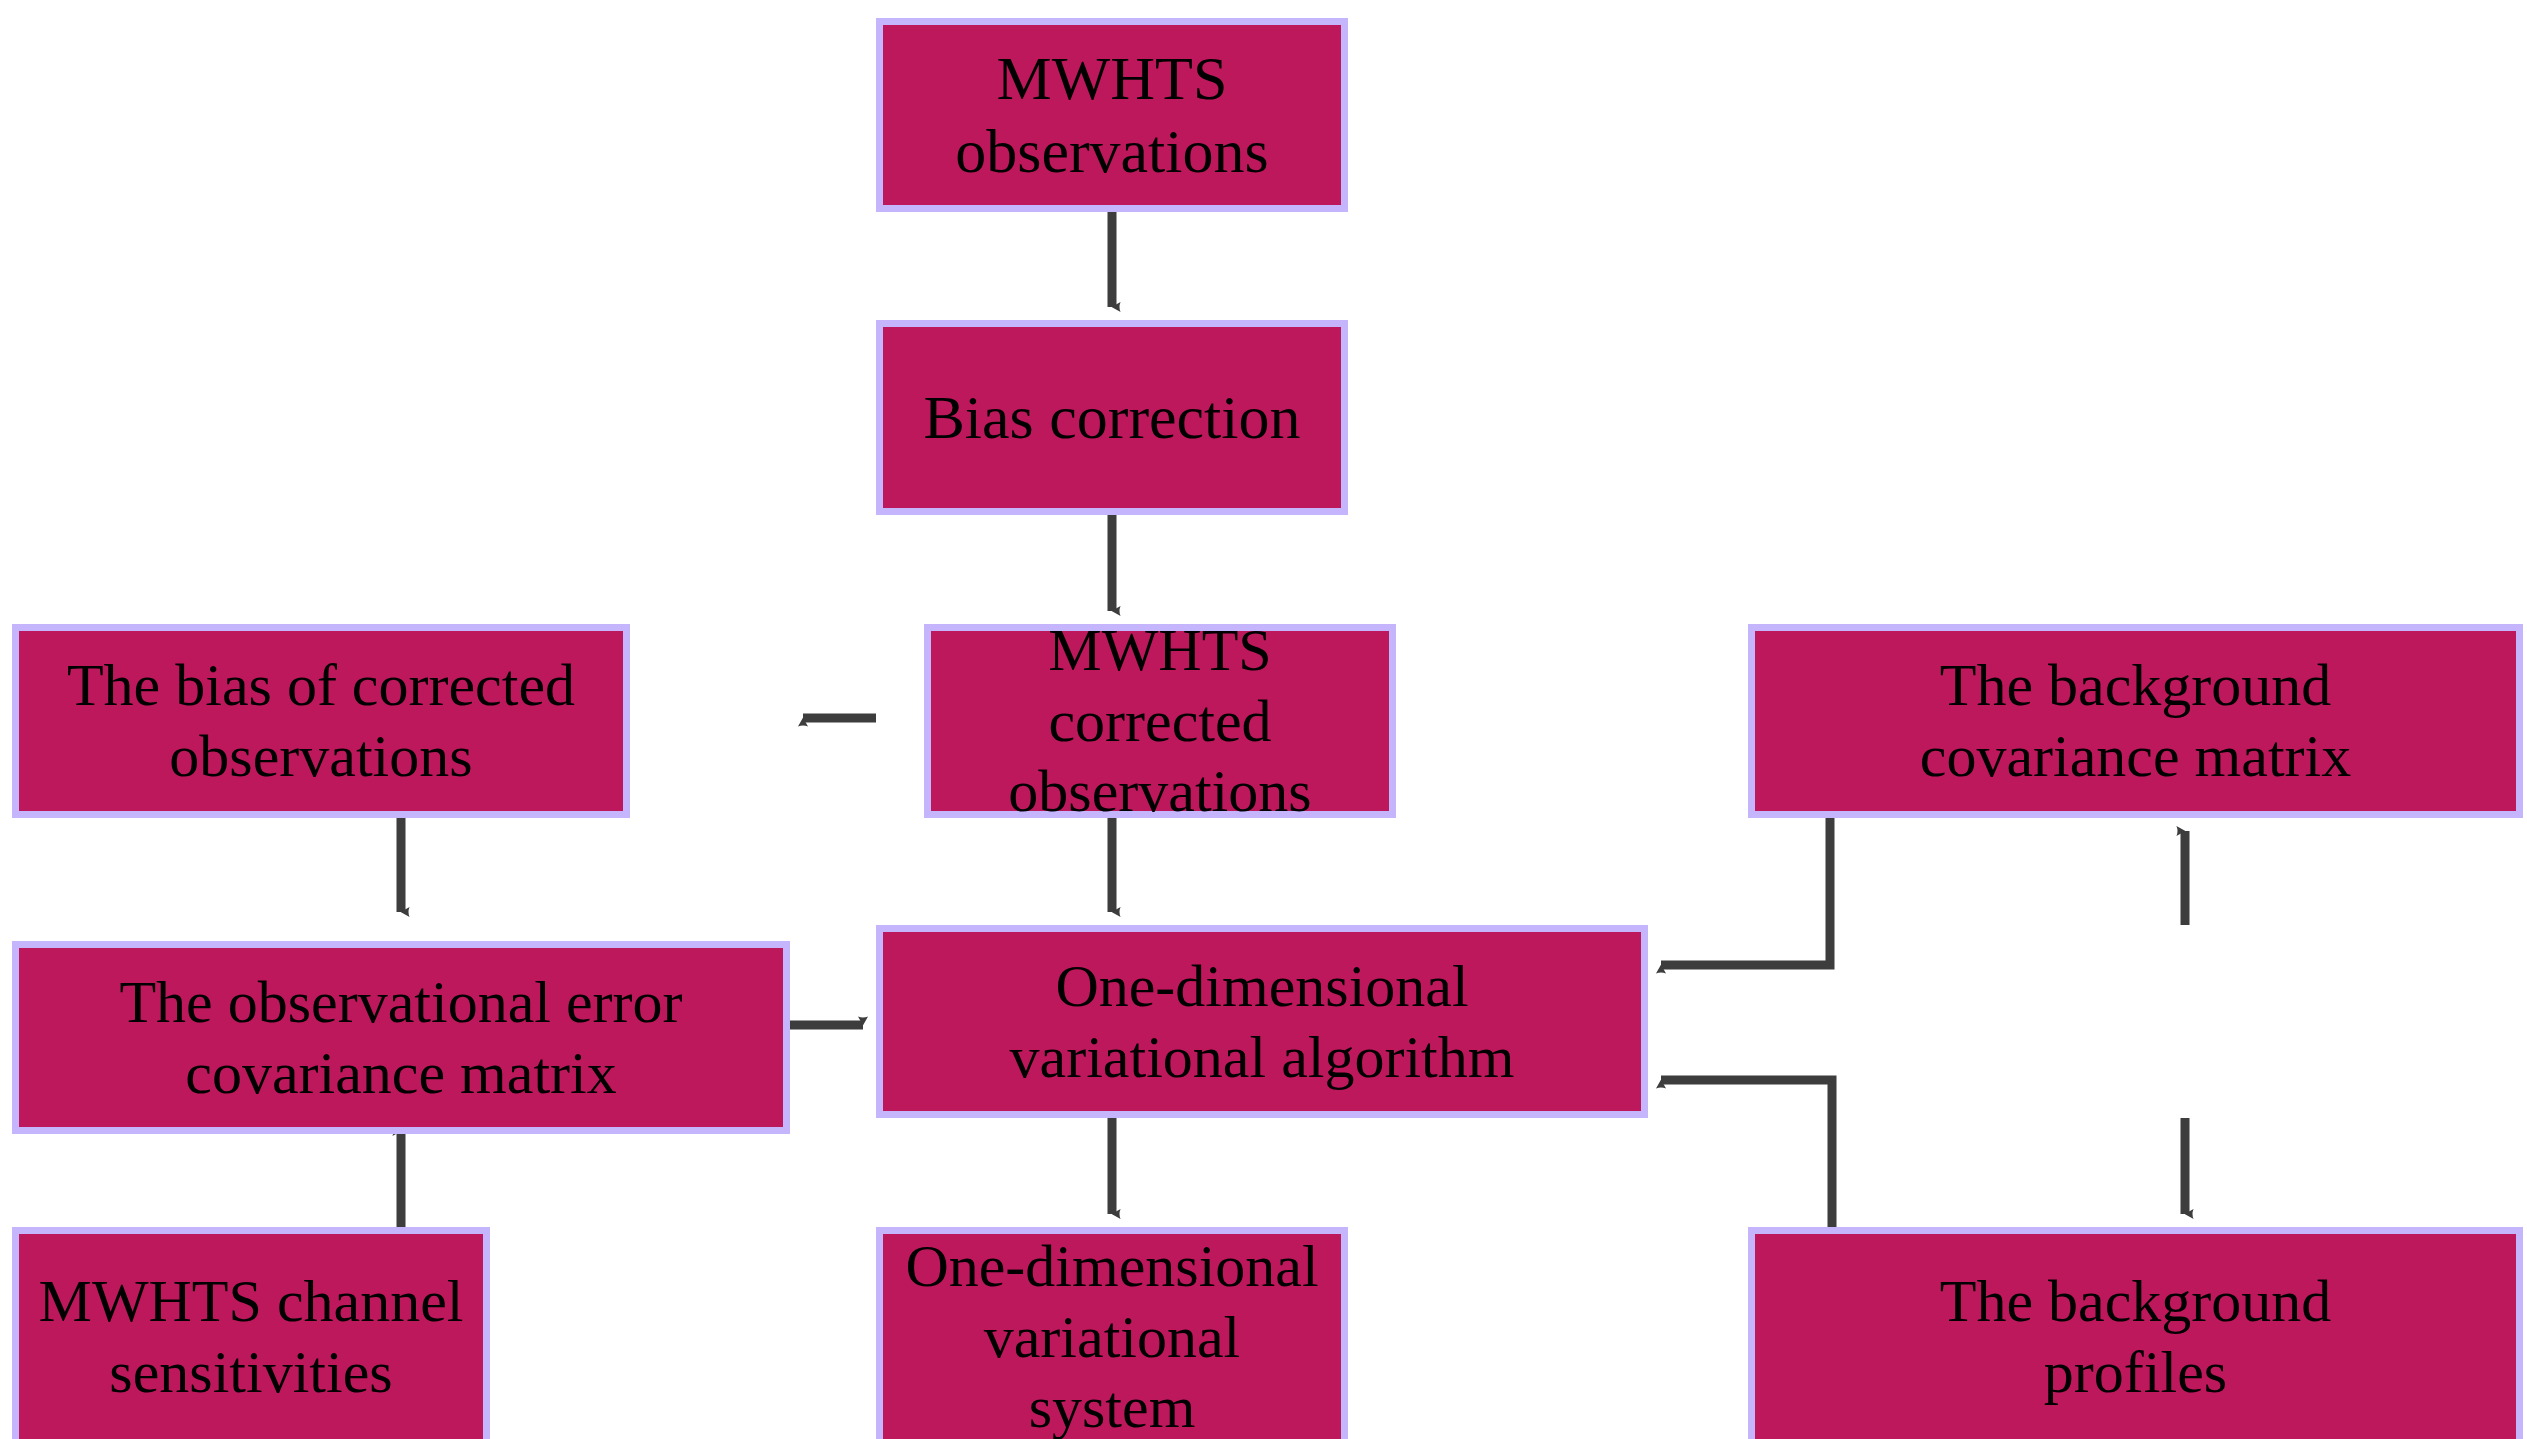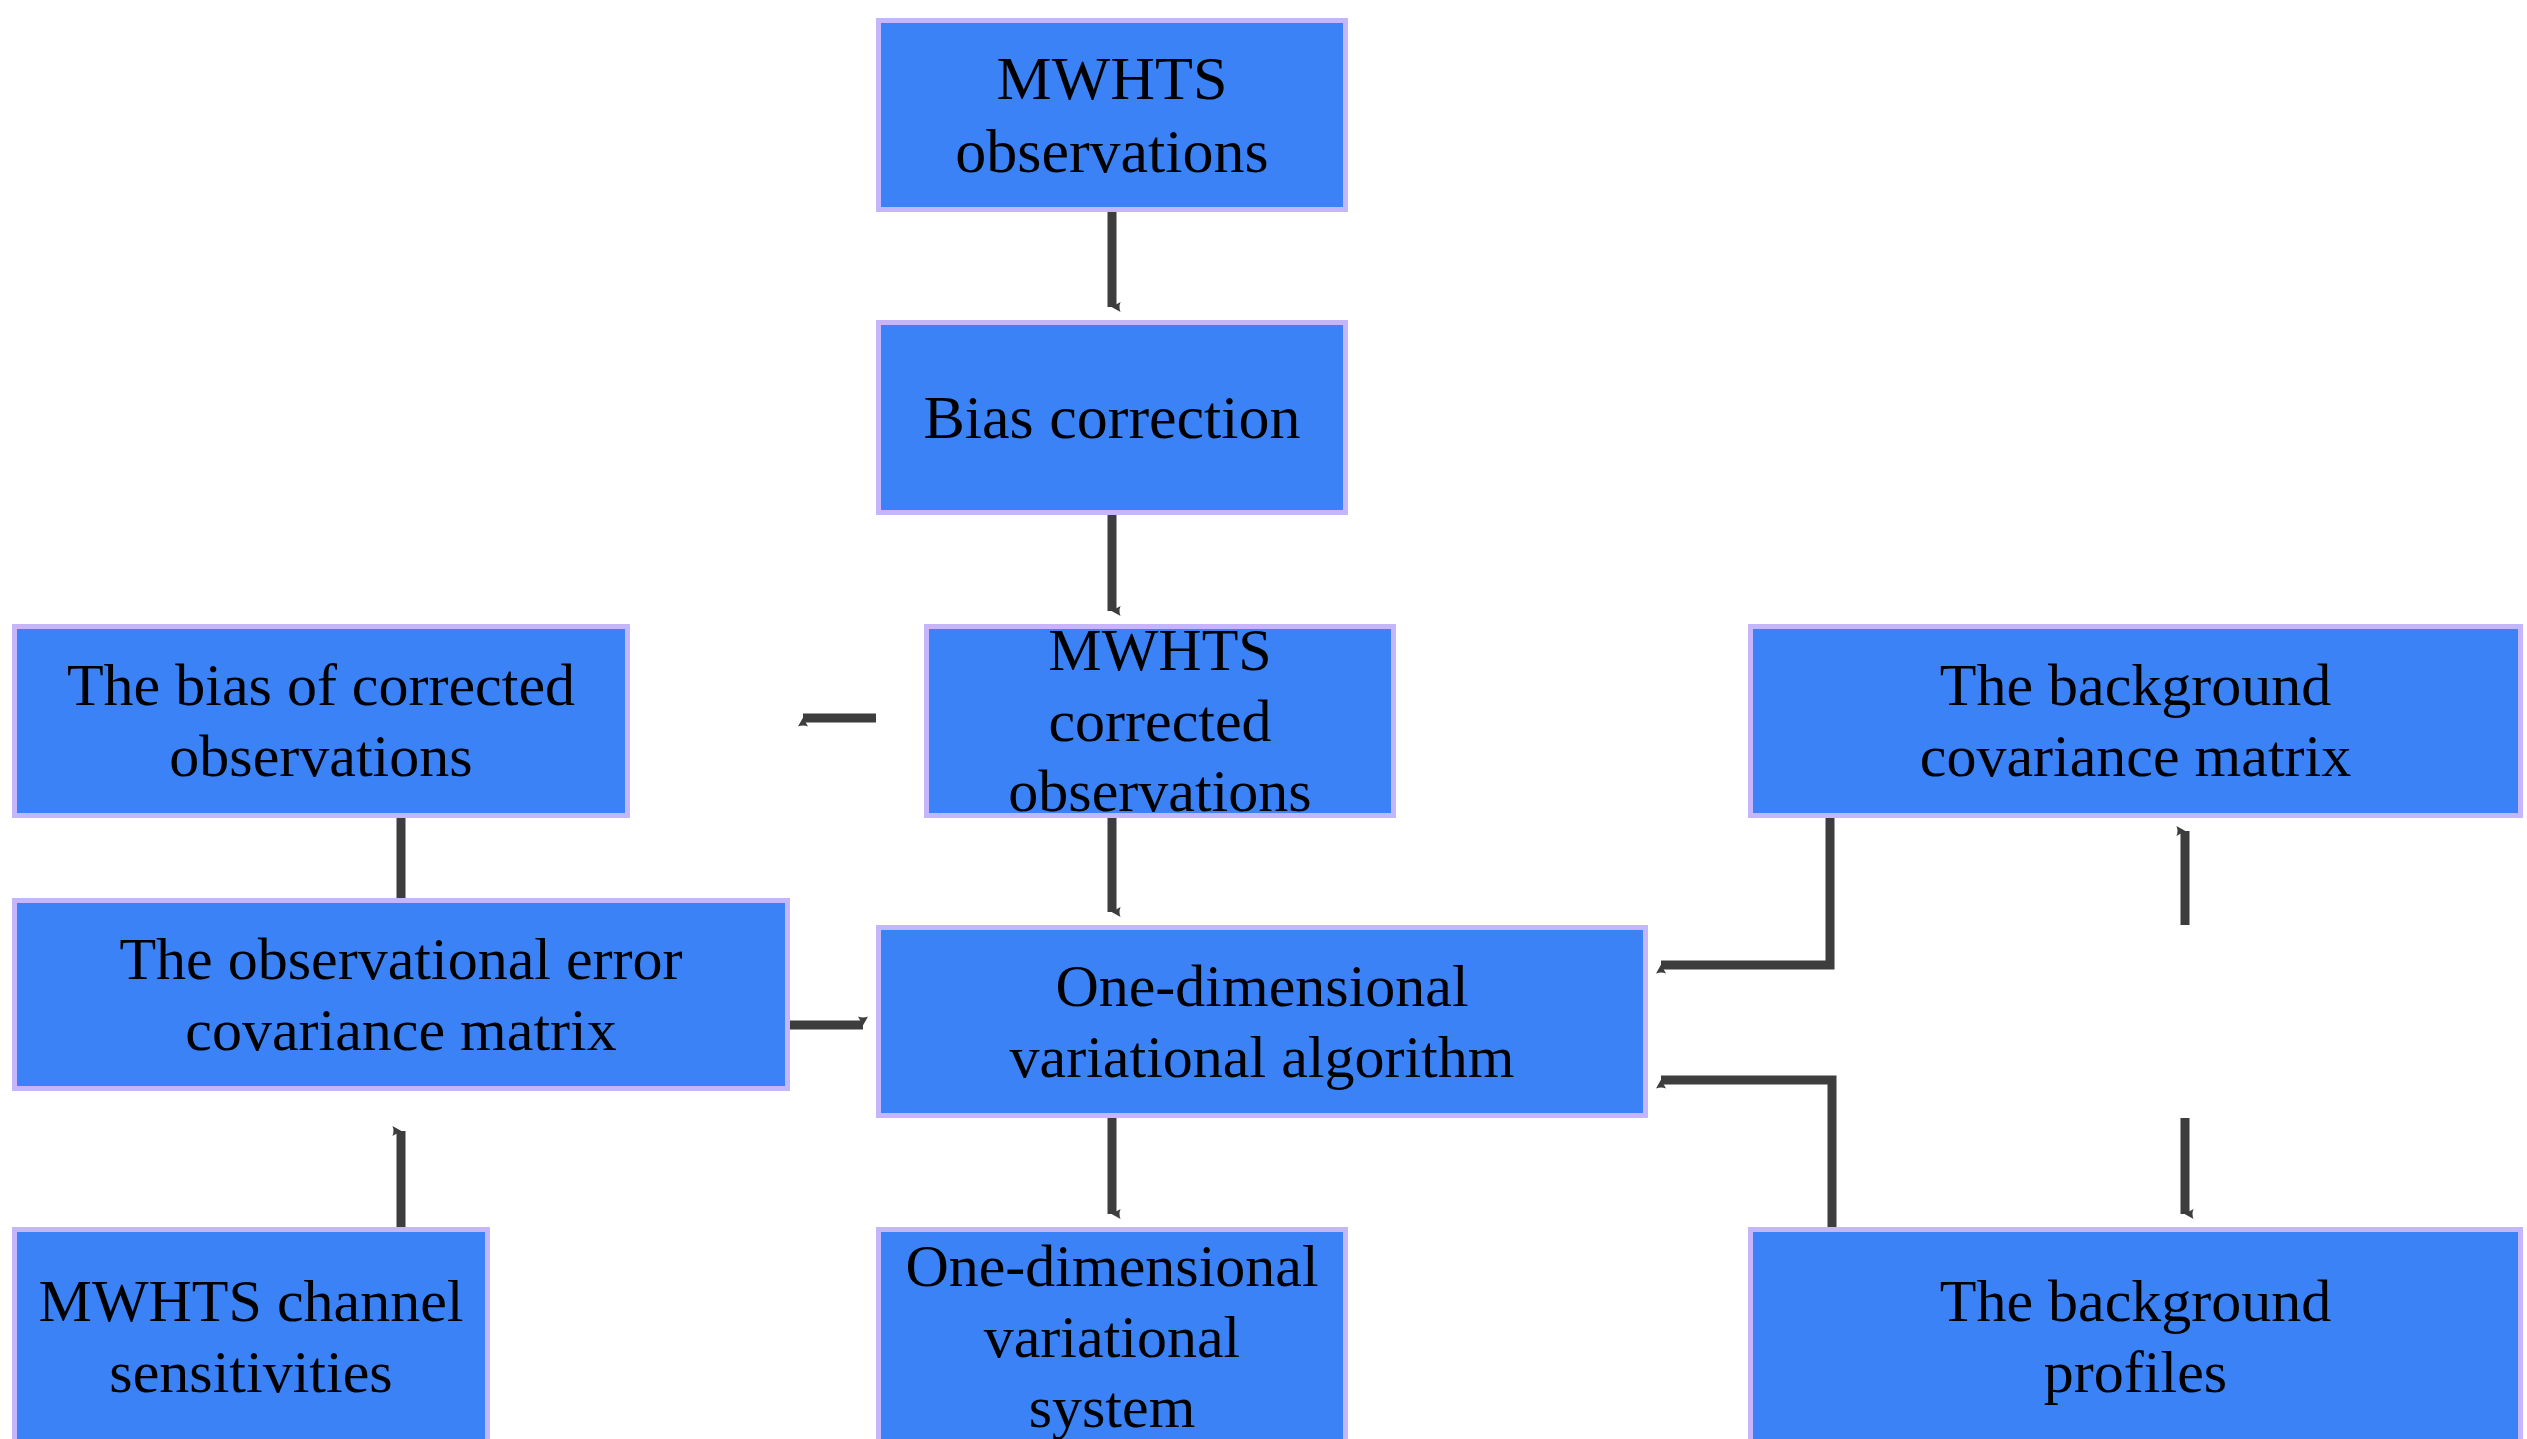--- a/index.html
+++ b/index.html
@@ -11,22 +11,22 @@
     position: relative;
     width: 2527px;
     height: 1439px;
     background: #ffffff;
     overflow: hidden;
     font-family: "Liberation Serif", "DejaVu Serif", serif;
   }
   .node {
     position: absolute;
     box-sizing: border-box;
-    background: #3b82f6;
-    border: 5px solid #c4b5fd;
+    background: #be185d;
+    border: 7px solid #c4b5fd;
     display: flex;
     align-items: center;
     justify-content: center;
     text-align: center;
   }
   .node .label {
     font-size: 60px;
     line-height: 1.18;
     color: #000000;
     letter-spacing: 0px;
@@ -34,21 +34,21 @@
     white-space: pre-line;
   }
   .node.one-line .label { font-size: 62px; }
 
   
   #n-mwhts-obs      { left: 876px;  top: 18px;   width: 472px; height: 194px; }
   #n-bias-corr      { left: 876px;  top: 320px;  width: 472px; height: 195px; }
   #n-bias-of-corr   { left: 12px;   top: 624px;  width: 618px; height: 194px; }
   #n-mwhts-corr     { left: 924px;  top: 624px;  width: 472px; height: 194px; }
   #n-bg-cov         { left: 1748px; top: 624px;  width: 775px; height: 194px; }
-  #n-obs-err-cov    { left: 12px;   top: 898px;  width: 778px; height: 193px; }
+  #n-obs-err-cov    { left: 12px;   top: 941px;  width: 778px; height: 193px; }
   #n-1dvar-alg      { left: 876px;  top: 925px;  width: 772px; height: 193px; }
   #n-analysis-ds    { left: 1845px; top: 925px;  width: 678px; height: 193px; }
   #n-mwhts-chan     { left: 12px;   top: 1227px; width: 478px; height: 220px; }
   #n-1dvar-sys      { left: 876px;  top: 1227px; width: 472px; height: 220px; }
   #n-bg-profiles    { left: 1748px; top: 1227px; width: 775px; height: 220px; }
 
   svg#connectors {
     position: absolute;
     left: 0; top: 0;
     width: 2527px;

